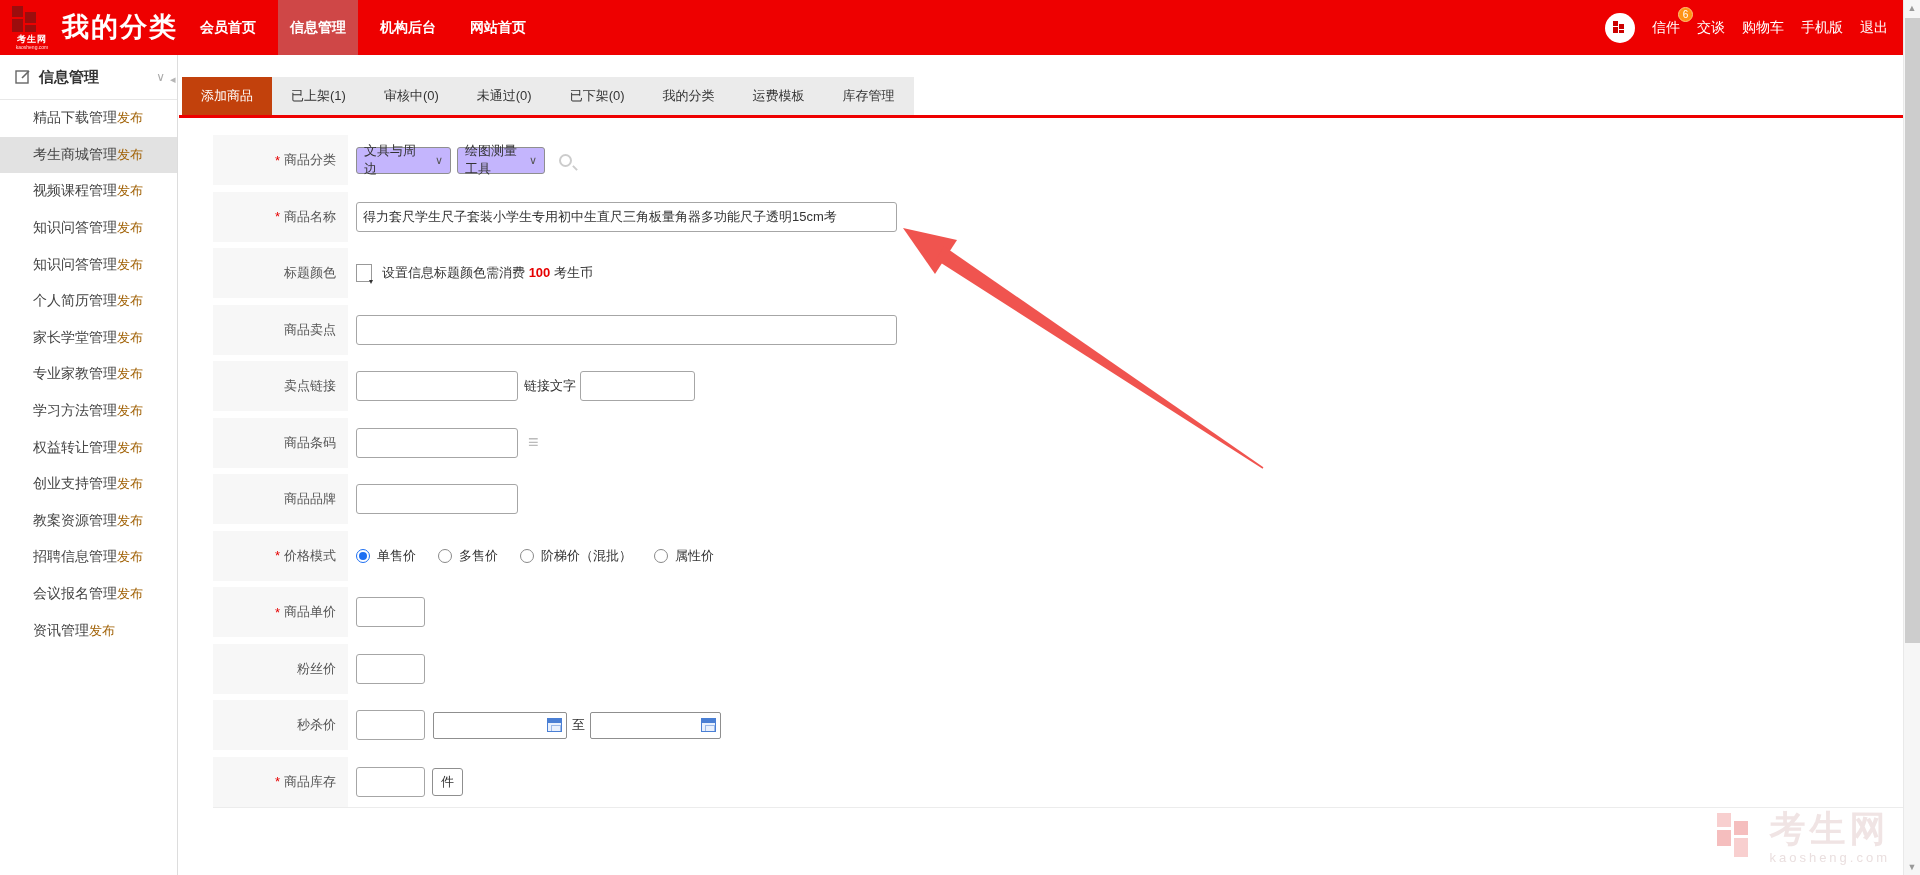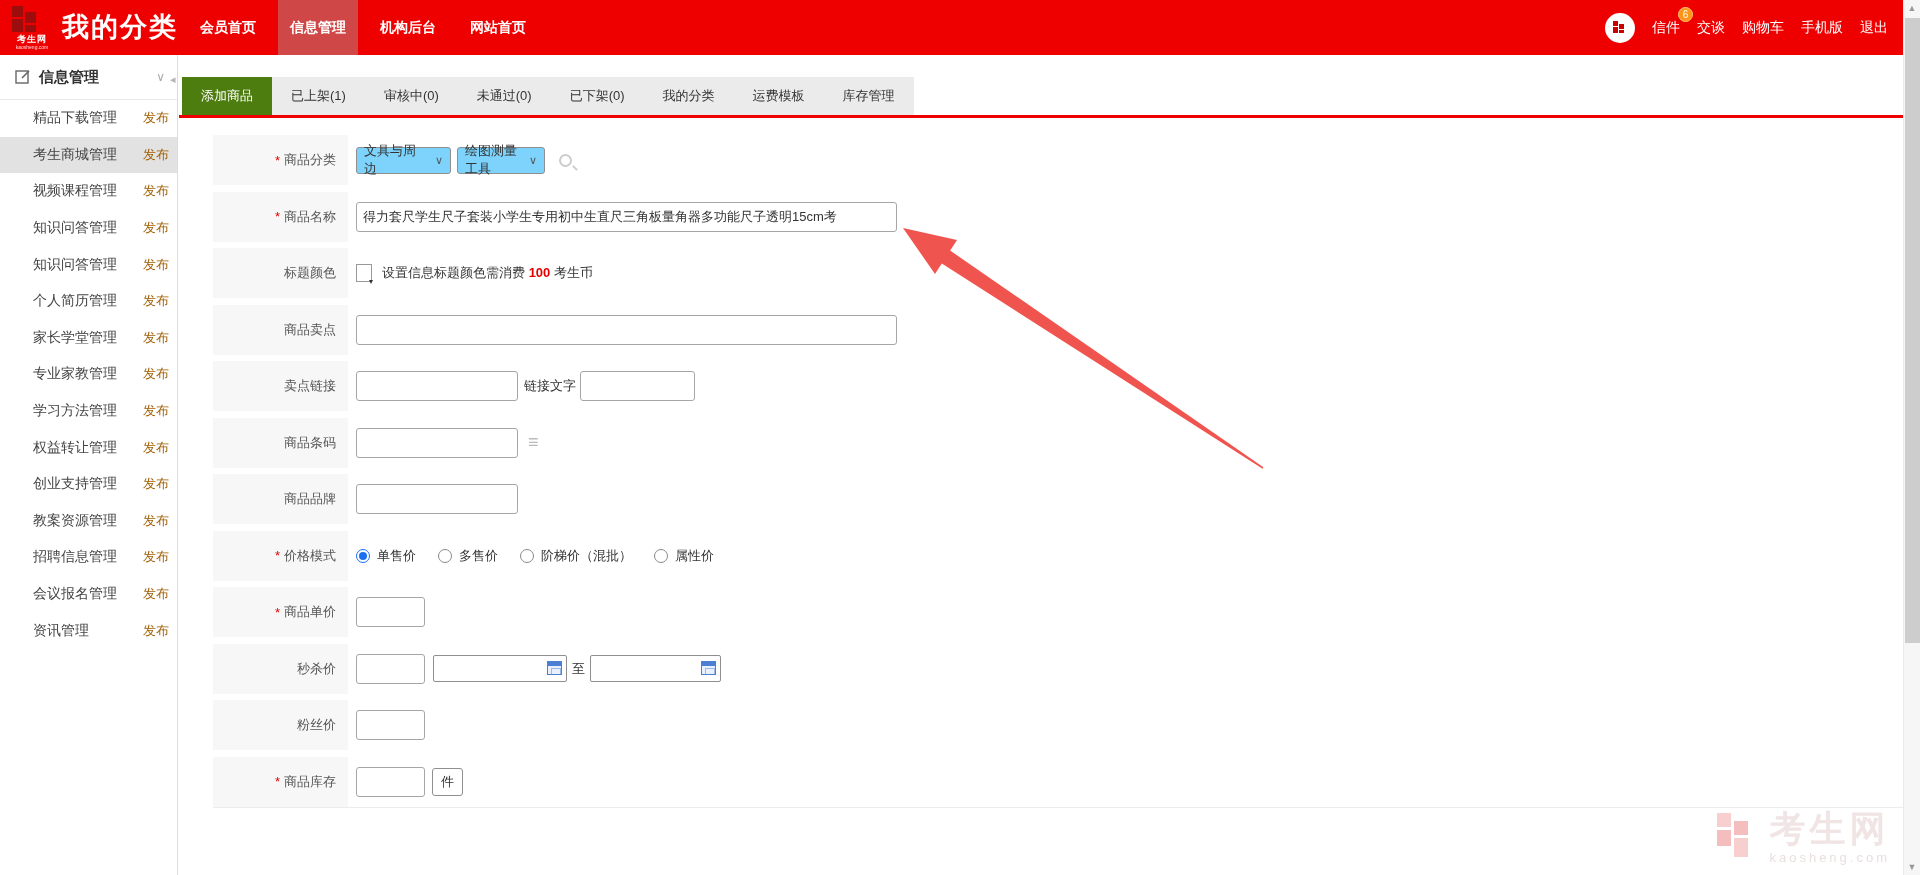--- a/index.html
+++ b/index.html
@@ -28,44 +28,44 @@
   #avatar .b4 { left:14px; top:17px; width:5px; height:3px; background:#c00; }
   .u-link { position:relative; cursor:pointer; }
   #mail-badge { position:absolute; top:-12px; right:-13px; min-width:15px; height:15px; border-radius:50%;
                 background:#ff9415; border:1px solid #ffc37a; color:#fff; font-size:10px; line-height:13px; text-align:center; }
 
   
   #sidebar { position:absolute; left:0; top:55px; width:178px; height:820px; background:#fff; border-right:1px solid #ddd; }
   #side-head { height:45px; display:flex; align-items:center; padding-left:15px; border-bottom:1px solid #e8e8e8; }
   #side-head .ttl { font-size:15px; font-weight:bold; color:#333; margin-left:8px; }
   #side-head .chev { margin-left:auto; margin-right:12px; color:#aaa; font-size:12px; cursor:pointer; }
-  .s-item { height:36.6px; display:flex; align-items:center; justify-content:space-between;
+  .s-item { height:36.6px; display:flex; align-items:center; 
             padding:0 8px 0 33px; cursor:pointer; }
   .s-item.active { background:#e2e2e2; }
   .s-item .lbl { font-size:14px; color:#444; }
   .s-item .pub { font-size:13px; color:#a16207; }
   #collapse-arrow { position:absolute; left:170px; top:73px; color:#b5b5b5; font-size:11px; cursor:pointer; z-index:5; }
 
   
   #tabbar { position:absolute; left:182px; top:77px; height:38px; display:inline-flex; background:#ebebeb; }
   .tab { height:38px; line-height:38px; padding:0 19px; font-size:13px; color:#333; cursor:pointer; white-space:nowrap; }
-  .tab.active { background:#4d7c0f; color:#fff; }
+  .tab.active { background:#c2410c; color:#fff; }
   #tab-underline { position:absolute; left:179px; top:115px; width:1724px; height:3px; background:#ee0000; }
 
   
   #form { position:absolute; left:213px; top:135px; width:1690px; }
   .row { position:relative; height:50px; margin-bottom:6.5px; }
   .row .cell { position:absolute; left:0; top:0; width:135px; height:50px; background:#f7f7f7;
                display:flex; align-items:center; justify-content:flex-end; padding-right:12px; }
   .row .cell .lab { font-size:13px; color:#555; }
   .req { color:#e60000; margin-right:4px; font-size:13px; }
   .row .content { position:absolute; left:143px; top:0; right:0; height:50px; display:flex; align-items:center; }
   .inp { border:1px solid #a6a6a6; border-radius:3px; background:#fff; height:30px; font-size:13px;
          padding:0 6px; color:#333; font-family:"Liberation Sans","DejaVu Sans",sans-serif; }
-  .sel { border:1px solid #8f8f8f; border-radius:3px; background:#7dd3fc; height:27px; display:flex;
+  .sel { border:1px solid #8f8f8f; border-radius:3px; background:#c4b5fd; height:27px; display:flex;
          align-items:center; padding:0 7px; font-size:13px; color:#333; cursor:pointer; }
   .sel .cv { margin-left:auto; color:#555; font-size:11px; padding-left:8px; }
   .search-glass { width:13px; height:13px; border:2px solid #ccc; border-radius:50%; position:relative; margin-left:14px; cursor:pointer; }
   .search-glass::after { content:""; position:absolute; left:11px; top:11px; width:6px; height:2px; background:#ccc; transform:rotate(45deg); }
   #color-box { width:16px; height:18px; border:1px solid #999; background:#fff; position:relative; cursor:pointer; }
   #color-box::after { content:"▾"; position:absolute; right:-2px; bottom:-5px; font-size:8px; color:#333; }
   .hint { font-size:13px; color:#333; margin-left:10px; }
   .hint b { color:#e60000; font-weight:bold; }
   .menu-icon { color:#bbb; font-size:18px; margin-left:10px; cursor:pointer; }
   .radio { width:14px; height:14px; border-radius:50%; border:1px solid #8a8a8a; background:#fff; margin-right:7px; cursor:pointer; }
@@ -332,40 +332,40 @@
         <span class="req">*</span>
       <span class="lab">商品单价</span>
       </div>
     <div class="content">
       <input class="inp" style="width: 69px;">
     </div>
   </div>
 
   <div class="row">
     <div class="cell">
+        <span class="lab">粉丝价</span>
+      </div>
+    <div class="content">
+      <input class="inp" style="width: 69px;">
+    </div>
+  </div>
+
+  <div class="row">
+    <div class="cell">
         <span class="lab">秒杀价</span>
       </div>
     <div class="content">
       <input class="inp" style="width: 69px;">
       <div class="date-inp" style="margin-left:8px">
         <div class="cal"></div>
       </div>
       <span class="to-lab">至</span>
       <div class="date-inp" style="width:131px">
         <div class="cal"></div>
       </div>
-    </div>
-  </div>
-
-  <div class="row">
-    <div class="cell">
-        <span class="lab">粉丝价</span>
-      </div>
-    <div class="content">
-      <input class="inp" style="width: 69px;">
     </div>
   </div>
 
   <div class="row" style="margin-bottom:0">
     <div class="cell">
         <span class="req">*</span>
       <span class="lab">商品库存</span>
       </div>
     <div class="content">
       <input class="inp" style="width: 69px;">

